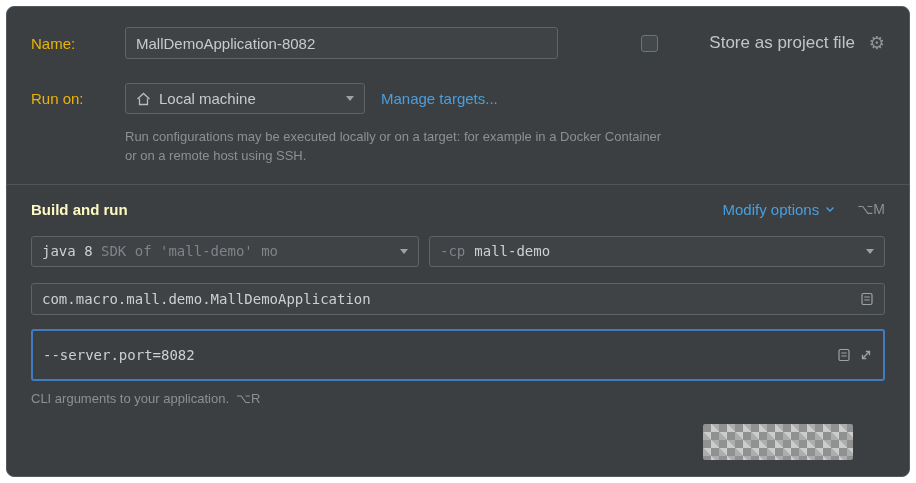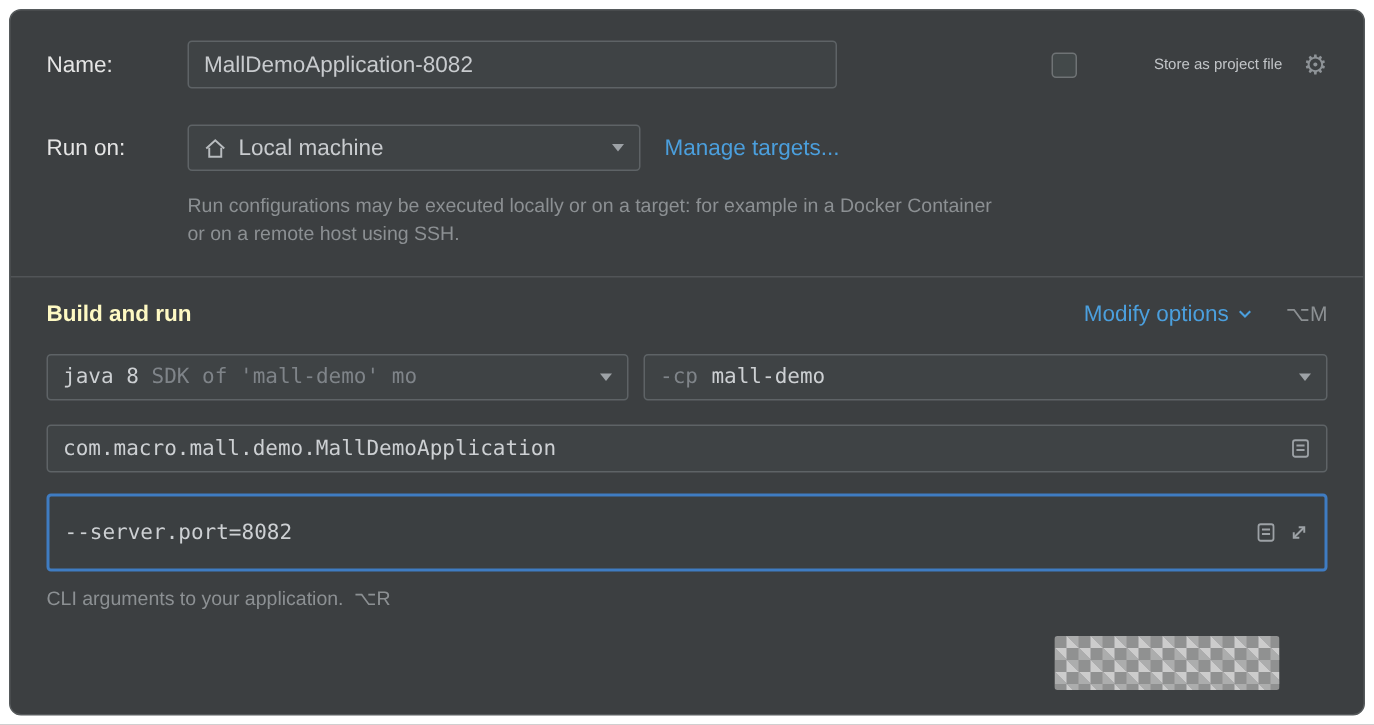--- a/index.html
+++ b/index.html
@@ -3,21 +3,21 @@
 <meta charset="utf-8">
 <style>
   * { box-sizing: border-box; margin: 0; padding: 0; }
   html,body { width: 916px; height: 483px; background: #ffffff; font-family: "Liberation Sans", sans-serif; }
   .panel {
     position: absolute; left: 6px; top: 6px; right: 6px; bottom: 6px;
     background: #3c3f41; border: 1px solid #565a5c; border-radius: 8px;
     padding: 20px 24px; color: #bcbec2; overflow: hidden;
   }
   .row { display: flex; align-items: center; }
-  .flabel { width: 94px; flex: 0 0 94px; font-size: 15px; color: #e5e5e5; }
+  .flabel { width: 94px; flex: 0 0 94px; font-size: 15px; color: #eab308; }
   .field {
     background: #3f4345; border: 1px solid #5e6366; border-radius: 3px;
     height: 32px; display: flex; align-items: center; padding: 0 10px;
     color: #c8cbce; font-size: 15px;
   }
   .combo { height: 31px; }
   .arrow-down {
     width: 0; height: 0; flex: 0 0 auto;
     border-left: 4px solid transparent; border-right: 4px solid transparent;
     border-top: 5px solid #9da2a6; margin-left: auto;
@@ -54,28 +54,28 @@
 
 <div class="panel">
 
   <div class="row">
     <div class="flabel">Name:</div>
     <div class="field" style="width:433px;">
       <span class="ellip">MallDemoApplication-8082</span>
     </div>
     <div class="row" style="margin-left:auto;">
       <span class="checkbox"></span>
-      <span style="font-size:10px;color:#c2c5c8;margin-left:42px;">Store as project file</span>
+      <span style="font-size:17px;color:#c2c5c8;margin-left:42px;">Store as project file</span>
       <span class="gear">⚙</span>
     </div>
   </div>
 
   <div class="row" style="margin-top:24px;">
     <div class="flabel">Run on:</div>
-    <div class="field combo" style="width:302px;">
+    <div class="field combo" style="width:240px;">
       <span class="field-icon" style="margin:0 8px 0 0;">
         <svg width="15" height="14" viewBox="0 0 15 14" fill="none" stroke="#b8bcbf" stroke-width="1.3">
           <path d="M1.5 7 L7.5 1.5 L13.5 7"></path>
           <path d="M3.5 6.5 V12.5 H11.5 V6.5"></path>
         </svg>
       </span>
       <span>Local machine</span>
       <span class="arrow-down"></span>
     </div>
     <span class="link" style="margin-left:16px;">Manage targets...</span>

